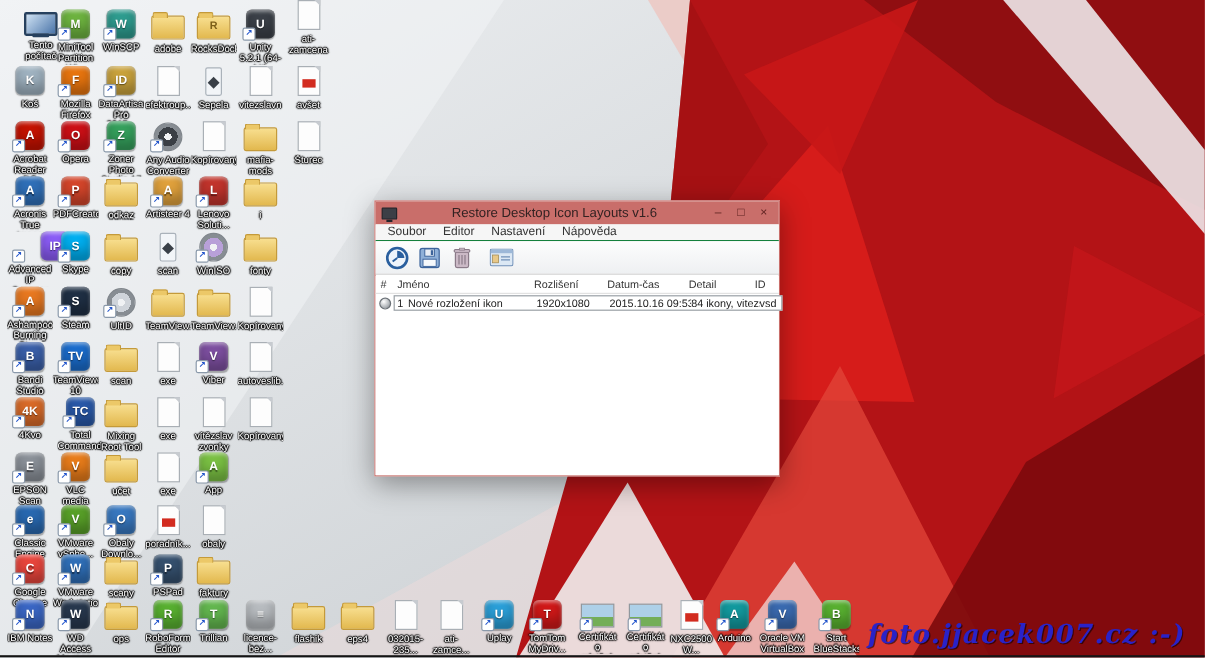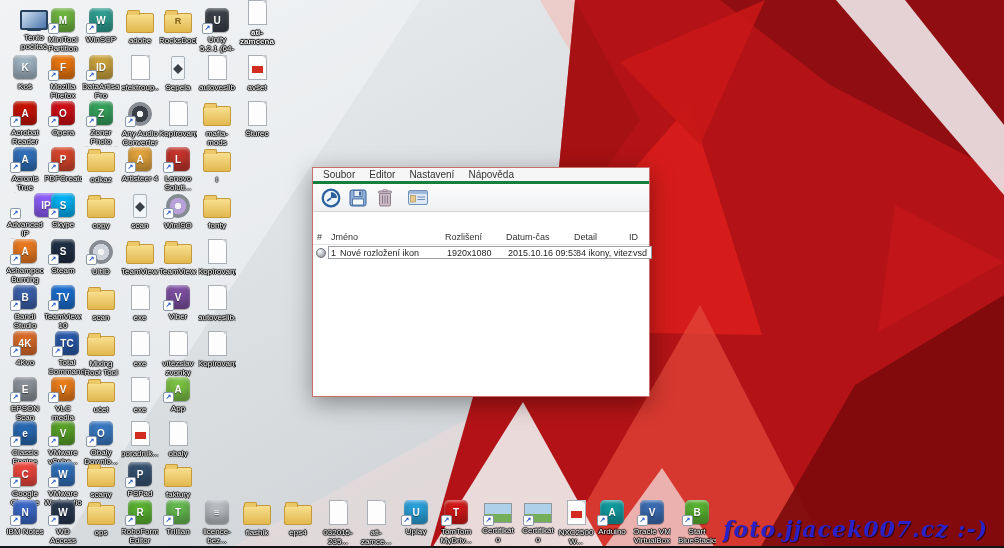--- a/index.html
+++ b/index.html
@@ -45,21 +45,21 @@
 
   
   .window{position:absolute;left:312px;top:167px;width:336px;height:228px;z-index:5;
         background:#fff;border:1px solid var(--accent);box-shadow:0 6px 22px rgba(0,0,0,.38);}
   .titlebar{height:19px;background:var(--accent);display:flex;align-items:center;}
   .win-ico{width:11px;height:8px;margin:0 4px 0 5px;background:#3c3f46;border:1px solid #23262c;border-radius:1px;position:relative;}
   .win-ico::after{content:"";position:absolute;left:3px;bottom:-3px;width:5px;height:2px;background:#23262c;}
   .title{flex:1;text-align:center;font-size:11px;color:#332222;}
   .cap{width:19px;text-align:center;font-size:10px;line-height:17px;color:#5e2220;cursor:default;}
   .cap.close{margin-right:3px;}
-  .menubar{height:13px;background:#f6f6f6;display:flex;align-items:center;padding-left:3px;border-bottom:3px solid #15803d;}
+  .menubar{height:13px;background:#f6f6f6;display:flex;align-items:center;padding-left:3px;border-bottom:1px solid #15803d;}
   .menubar span{font-size:10px;line-height:12px;color:#333;padding:0 7px;}
   .toolbar{height:27px;background:linear-gradient(#fdfdfd,#eef0f2);display:flex;align-items:center;
         padding-left:4px;border-bottom:1px solid #d5d5d5;}
   .tbtn{width:27px;height:24px;border:none;background:transparent;display:flex;align-items:center;justify-content:center;padding:0;}
   .listview{position:absolute;top:62px;bottom:0;left:0;right:0;background:#fff;}
   .lheader{display:flex;font-size:9px;color:#333;padding:2px 0 2px 4px;border-bottom:1px solid #e2e2e2;}
   .hc0{width:14px;}.hc1{width:114px;}.hc2{width:61px;}.hc3{width:68px;}.hc4{width:55px;}.hc5{width:20px;}
   .lrow-wrap{display:flex;align-items:center;padding-left:3px;margin-top:1px;}
   .ball{width:8px;height:8px;border-radius:50%;border:1px solid #6a7076;margin-right:2px;flex:none;
         background:radial-gradient(circle at 35% 30%, #fff, #b8bcc0 55%, #787e84);}
@@ -129,21 +129,21 @@
       </div>
       <div class="dlabel">RocksDock</div>
     </div>
     <div class="dicon" style="left: 198px; top: 8px;">
       <div class="glyph g-app" style="--c: #3b4048; background: rgb(59, 64, 72);">
         <span>U</span>
       </div>
       <span class="sc-arrow">↗</span>
       <div class="dlabel">Unity 5.2.1 (64-bit)</div>
     </div>
-    <div class="dicon" style="left: 238px; top: 0; font-weight: bold;">
+    <div class="dicon" style="left: 238px; top: 0;">
       <div class="glyph g-doc"></div>
       <div class="dlabel">ati-zamcena</div>
     </div>
     <div class="dicon" style="left: 6px; top: 55px;">
       <div class="glyph g-app" style="--c: #9fb2c0; background: rgb(159, 178, 192);">
         <span>K</span>
       </div>
       <div class="dlabel">Koš</div>
     </div>
     <div class="dicon" style="left: 44px; top: 55px;">
@@ -163,21 +163,21 @@
     <div class="dicon" style="left: 121px; top: 55px;">
       <div class="glyph g-doc"></div>
       <div class="dlabel">efektroup...</div>
     </div>
     <div class="dicon" style="left: 159px; top: 55px;">
       <div class="glyph g-pen"></div>
       <div class="dlabel">Sepela</div>
     </div>
     <div class="dicon" style="left: 198px; top: 55px;">
       <div class="glyph g-doc"></div>
-      <div class="dlabel">autoveslib</div>
+      <div class="dlabel">vitezslavn</div>
     </div>
     <div class="dicon" style="left: 238px; top: 55px;">
       <div class="glyph g-pdf"></div>
       <div class="dlabel">avšet</div>
     </div>
     <div class="dicon" style="left: 6px; top: 101px;">
       <div class="glyph g-app" style="--c: #c41200; background: rgb(196, 18, 0);">
         <span>A</span>
       </div>
       <span class="sc-arrow">↗</span>
@@ -561,20 +561,27 @@
     <div class="dicon" style="left: 678px; top: 500px;">
       <div class="glyph g-app" style="--c: #58b030; background: rgb(88, 176, 48);">
         <span>B</span>
       </div>
       <span class="sc-arrow">↗</span>
       <div class="dlabel">Start BlueStacks</div>
     </div>
   </div>
 
 <div class="window">
+  <div class="titlebar">
+    <span class="win-ico"></span>
+    <span class="title">Restore Desktop Icon Layouts v1.6</span>
+    <span class="cap">–</span>
+    <span class="cap">□</span>
+    <span class="cap close">×</span>
+  </div>
 
   <div class="menubar" id="menubar">
       <span>Soubor</span>
       <span>Editor</span>
       <span>Nastavení</span>
       <span>Nápověda</span>
     </div>
 
   <div class="toolbar">
     <button class="tbtn">

